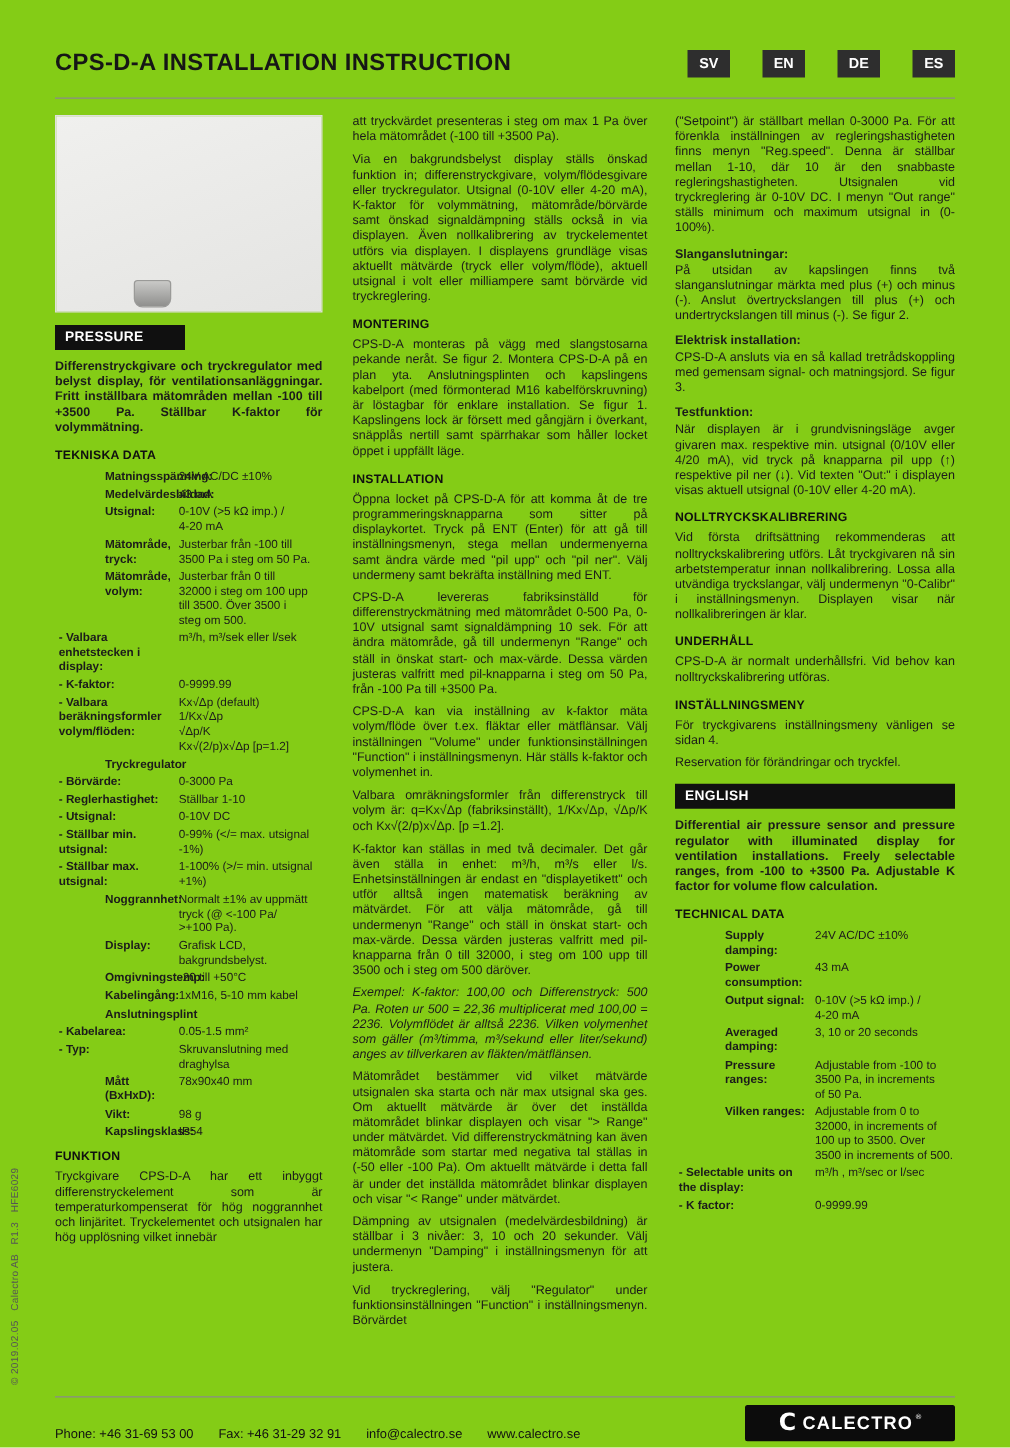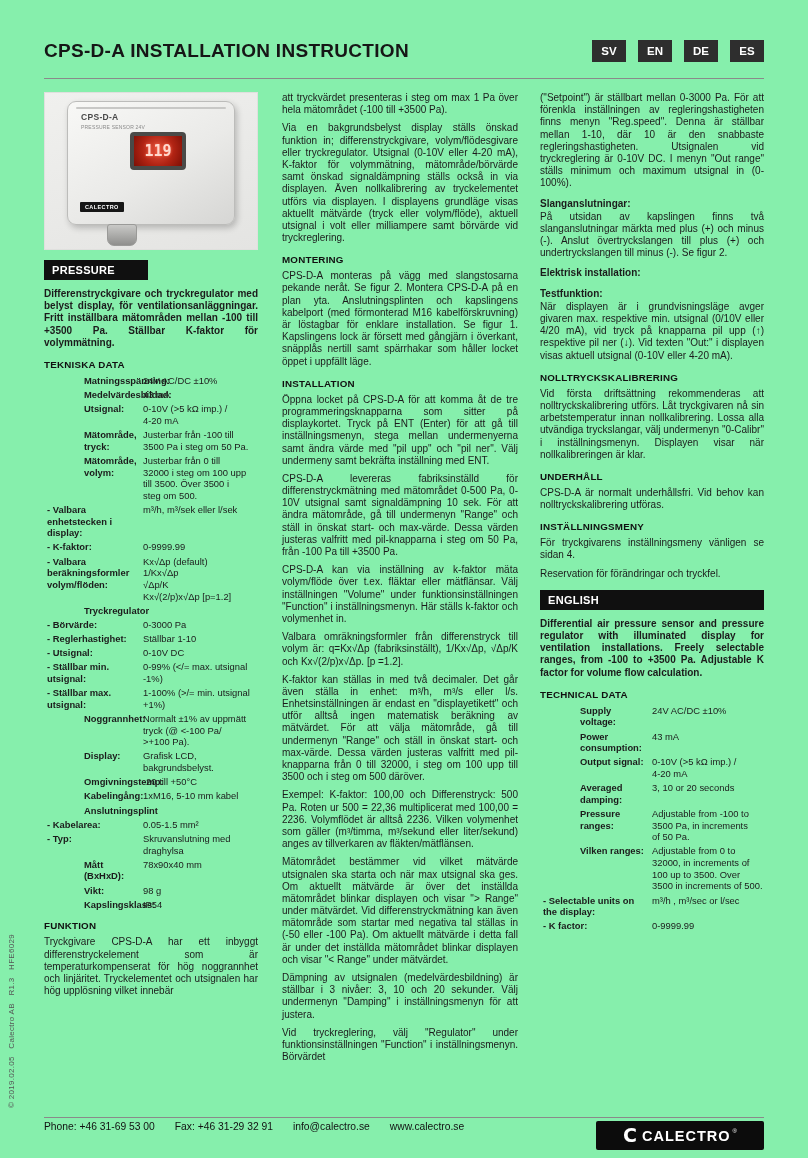--- a/index.html
+++ b/index.html
@@ -1,42 +1,42 @@
 <!DOCTYPE html>
 <html><head>
 <meta charset="utf-8">
 <style>
   * { box-sizing: border-box; }
   html, body { margin: 0; padding: 0; background: #ffffff; }
   .page {
     position: relative;
     width: 808px;
     height: 1158px;
-    background: #86efac;
+    background: #84cc16;
     overflow: hidden;
     font-family: "Liberation Sans", sans-serif;
     color: #1b1b1b;
   }
 
   
   .header { display: flex; justify-content: space-between; align-items: flex-start; padding: 36px 44px 0 44px; }
   .title { margin: 4px 0 0 0; font-size: 19px; font-weight: bold; letter-spacing: .3px; color: #161616; }
-  .tabs { display: flex; gap: 12px; margin-top: 4px; text-align: center; }
+  .tabs { display: flex; gap: 26px; margin-top: 4px; text-align: center; }
   .tab { width: 34px; height: 22px; background: #2e2e2e; color: #fff; font-size: 11.5px; font-weight: bold;
          display: flex; align-items: center; justify-content: center; }
   .rule { height: 1px; background: #8a8a8a; margin: 16px 44px 0 44px; }
 
   
   .columns { display: flex; padding: 0 44px; margin-top: 13px; height: 1012px; overflow: hidden; }
   .col1 { width: 214px; margin-right: 24px; flex: none; }
   .col2 { width: 236px; margin-right: 22px; flex: none; }
   .col3 { width: 224px; flex: none; }
 
   .col p { font-size: 10px; line-height: 1.22; text-align: justify; margin: 0 0 6px 0; }
-  .col p.em { }
+  .col p.em { font-style: italic; }
   .h { font-size: 9.8px; font-weight: bold; letter-spacing: .2px; margin: 10px 0 5px 0; color: #101010; }
   .subhead { font-weight: bold; text-align: left !important; margin: 8px 0 1px 0 !important; }
   .intro { font-weight: bold; }
 
   .banner { background: #101010; color: #ffffff; font-size: 11px; font-weight: bold; letter-spacing: .3px;
             padding: 4px 8px; margin: 10px 0 8px 0; width: 104px; }
   .banner-en { width: auto; }
 
   
   .spec-row { display: flex; font-size: 9.4px; line-height: 1.24; margin-bottom: 2.5px; }
@@ -65,21 +65,21 @@
   .device-gland { position: absolute; left: 62px; bottom: 3px; width: 30px; height: 22px;
                   background: linear-gradient(#c9c9c7, #8f8f8d); border: 1px solid #9a9a98; border-radius: 3px 3px 7px 7px; }
 
   
   .vert { position: absolute; left: 16px; bottom: 50px; transform: rotate(-90deg); transform-origin: 0 100%;
           white-space: pre; font-size: 8px; color: #555; letter-spacing: .3px; }
 
   
   .rule-bottom { position: absolute; left: 44px; right: 44px; bottom: 40px; height: 1px; background: #8a8a8a; margin: 0; }
   .footer { position: absolute; left: 44px; right: 44px; bottom: 5px; height: 32px;
-            display: flex; justify-content: space-between; align-items: flex-start; }
+            display: flex; justify-content: space-between; align-items: flex-end; }
   .contact { display: flex; gap: 20px; font-size: 10.3px; color: #111; }
   .logo { width: 168px; height: 29px; background: #0c0c0c; border-radius: 2px; color: #fff;
           display: flex; align-items: center; justify-content: center; }
   .logo-c { font-size: 19px; font-weight: 900; margin-right: 5px; font-family: "DejaVu Sans", sans-serif; line-height: 1; }
   .logo-text { font-size: 14.5px; font-weight: bold; letter-spacing: 1px; }
   .logo-reg { font-size: 6px; align-self: flex-start; margin: 7px 0 0 2px; }
 </style>
 </head>
 <body>
 
@@ -95,29 +95,20 @@
       <div class="tab">DE</div>
       <div class="tab">ES</div>
     </div>
   </header>
   <div class="rule"></div>
 
   <main class="columns">
 
     <section class="col col1">
       <div class="photo">
-        <div class="device">
-          <div class="device-hinge"></div>
-          <div class="device-model">CPS-D-A</div>
-          <div class="device-sub">PRESSURE SENSOR 24V</div>
-          <div class="device-display">
-            <span class="device-display-value">119</span>
-          </div>
-          <div class="device-brand">CALECTRO</div>
-        </div>
         <div class="device-gland"></div>
       </div>
 
       <div class="banner">PRESSURE</div>
 
       <p class="intro">Differenstryckgivare och tryckregulator med belyst display, för ventilationsanläggningar. Fritt inställbara mätområden mellan -100 till +3500 Pa. Ställbar K-faktor för volymmätning.</p>
 
       <div class="h">TEKNISKA DATA</div>
 
       <div>
@@ -252,20 +243,21 @@
       <p>Vid tryckreglering, välj "Regulator" under funktionsinställningen "Function" i inställningsmenyn. Börvärdet</p>
     </section>
 
     <section class="col col3">
       <p>("Setpoint") är ställbart mellan 0-3000 Pa. För att förenkla inställningen av regleringshastigheten finns menyn "Reg.speed". Denna är ställbar mellan 1-10, där 10 är den snabbaste regleringshastigheten. Utsignalen vid tryckreglering är 0-10V DC. I menyn "Out range" ställs minimum och maximum utsignal in (0-100%).</p>
 
       <p class="subhead">Slanganslutningar:</p>
       <p>På utsidan av kapslingen finns två slanganslutningar märkta med plus (+) och minus (-). Anslut övertryckslangen till plus (+) och undertryckslangen till minus (-). Se figur 2.</p>
 
       <p class="subhead">Elektrisk installation:</p>
+      <p>CPS-D-A ansluts via en så kallad tretrådskoppling med gemensam signal- och matningsjord. Se figur 3.</p>
 
       <p class="subhead">Testfunktion:</p>
       <p>När displayen är i grundvisningsläge avger givaren max. respektive min. utsignal (0/10V eller 4/20 mA), vid tryck på knapparna pil upp (↑) respektive pil ner (↓). Vid texten "Out:" i displayen visas aktuell utsignal (0-10V eller 4-20 mA).</p>
 
       <div class="h">NOLLTRYCKSKALIBRERING</div>
       <p>Vid första driftsättning rekommenderas att nolltryckskalibrering utförs. Låt tryckgivaren nå sin arbetstemperatur innan nollkalibrering. Lossa alla utvändiga tryckslangar, välj undermenyn "0-Calibr" i inställningsmenyn. Displayen visar när nollkalibreringen är klar.</p>
 
       <div class="h">UNDERHÅLL</div>
       <p>CPS-D-A är normalt underhållsfri. Vid behov kan nolltryckskalibrering utföras.</p>
 
@@ -274,21 +266,21 @@
 
       <p>Reservation för förändringar och tryckfel.</p>
 
       <div class="banner banner-en">ENGLISH</div>
       <p class="intro">Differential air pressure sensor and pressure regulator with illuminated display for ventilation installations. Freely selectable ranges, from -100 to +3500 Pa. Adjustable K factor for volume flow calculation.</p>
 
       <div class="h">TECHNICAL DATA</div>
 
       <div>
         <div class="spec-row">
-            <div class="spec-label">Supply voltage:</div>
+            <div class="spec-label">Supply damping:</div>
             <div class="spec-value">24V AC/DC ±10%</div>
           </div>
           <div class="spec-row">
             <div class="spec-label">Power consumption:</div>
             <div class="spec-value">43 mA</div>
           </div>
           <div class="spec-row">
             <div class="spec-label">Output signal:</div>
             <div class="spec-value">0-10V (&gt;5 kΩ imp.) /
 4-20 mA</div>

